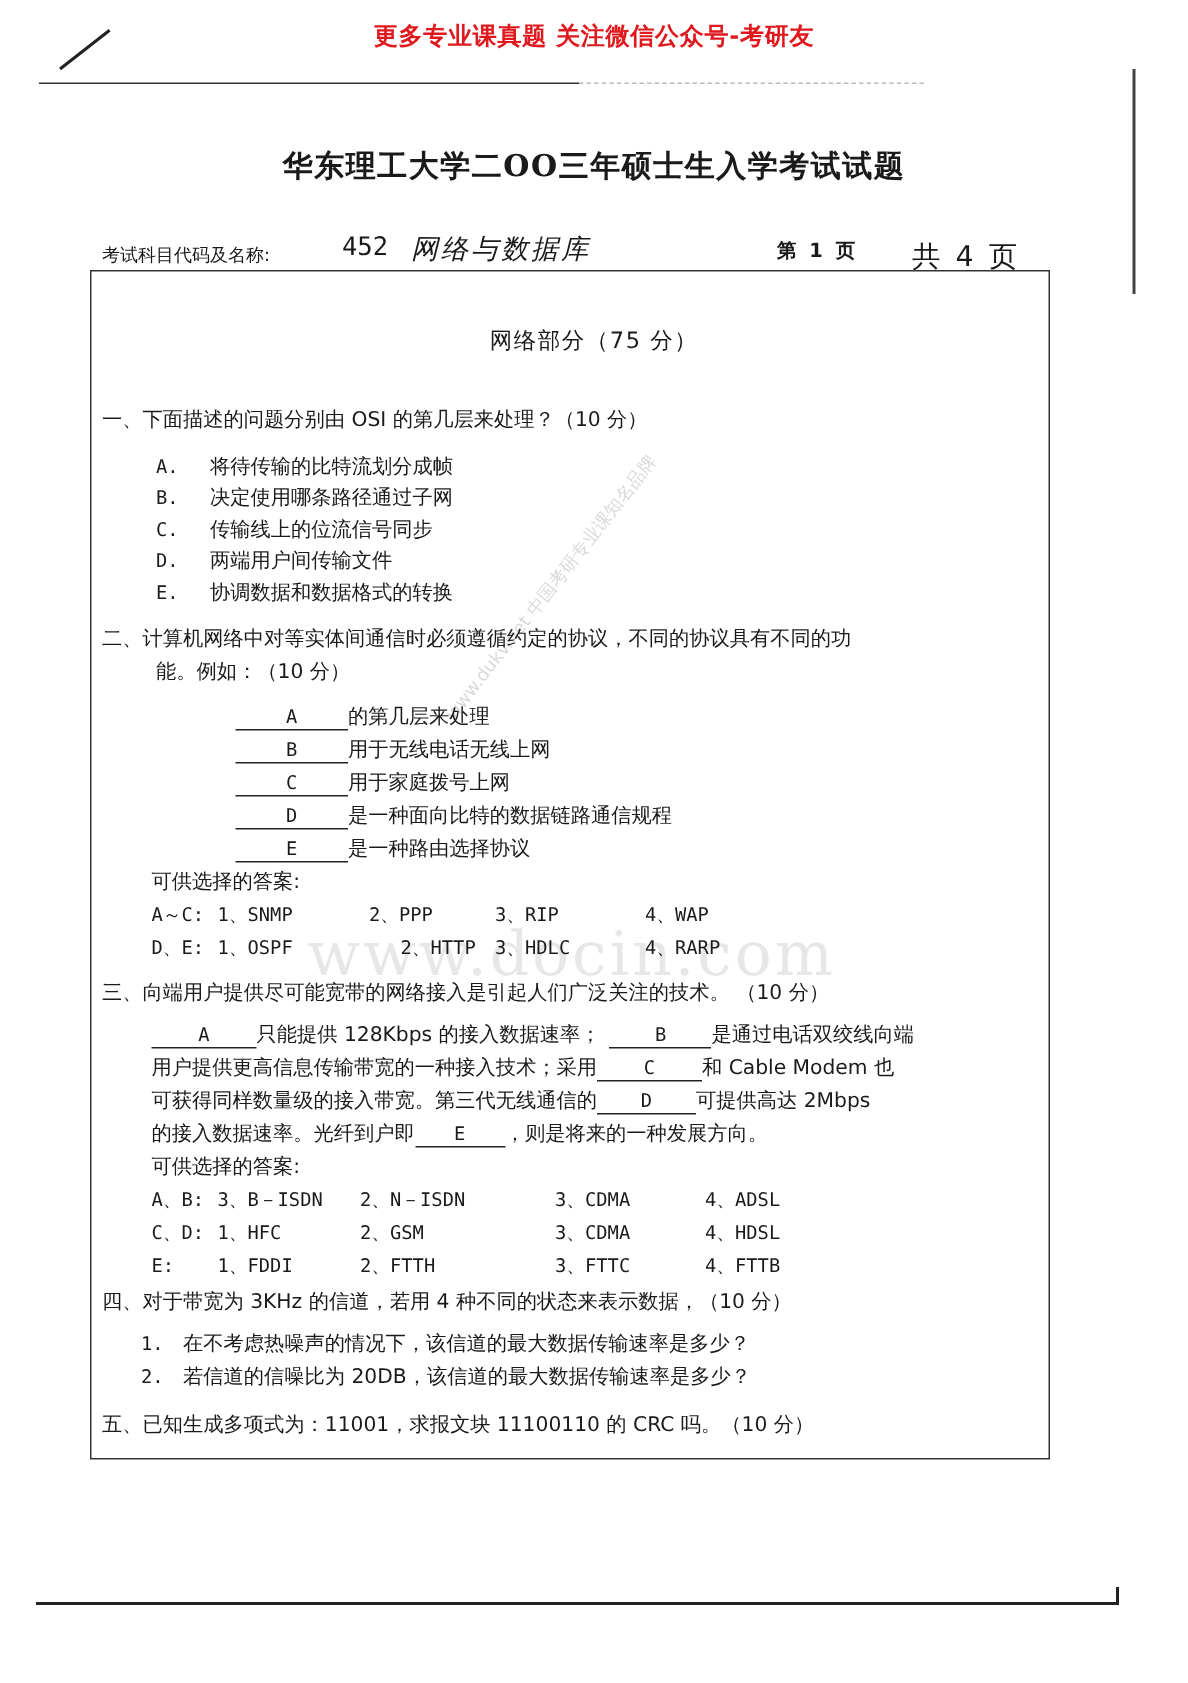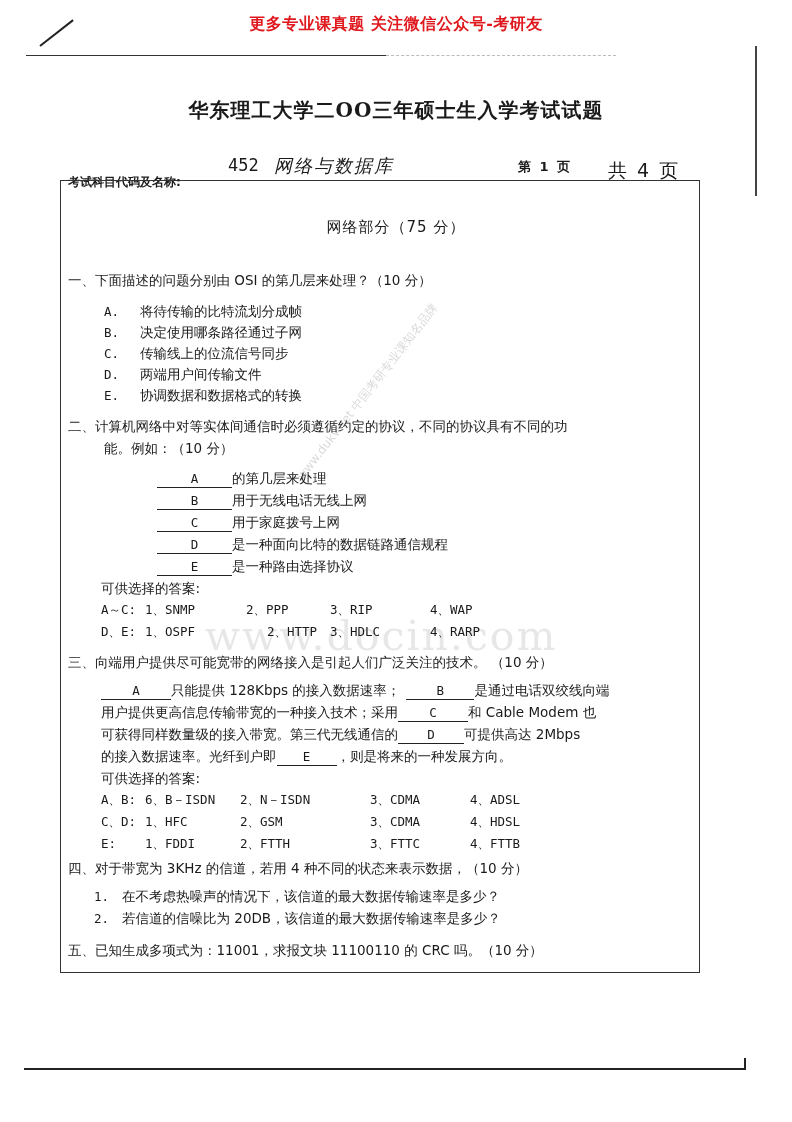--- a/index.html
+++ b/index.html
@@ -30,21 +30,21 @@
     }
     .doc-title {
       position: absolute; left: 0; top: 97px; width: 792px; text-align: center;
       font-family: "DejaVu Serif", "Liberation Serif", serif;
       font-size: 20px; font-weight: bold; letter-spacing: 1px;
     }
     .subject-line {
       position: absolute; left: 68px; top: 154px; width: 640px; height: 24px;
       font-size: 13px;
     }
-    .subject-label { position: absolute; left: 0; top: 20px; font-weight: bold; font-size: 12px; }
+    .subject-label { position: absolute; left: 0; top: 8px; font-weight: normal; font-size: 12px; }
     .subject-code { position: absolute; left: 160px; top: 1px; font-size: 17px; font-family: "DejaVu Sans Mono", monospace; }
     .subject-name { position: absolute; left: 206px; top: 0; font-size: 18px; font-style: italic; font-family: "DejaVu Serif", serif; letter-spacing: 2px; }
     .page-num { position: absolute; left: 450px; top: 4px; font-weight: bold; font-size: 13px; letter-spacing: 2px; }
     .page-total { position: absolute; left: 540px; top: 4px; font-weight: normal; font-size: 19px; letter-spacing: 2px; }
     .frame {
       position: absolute; left: 60px; top: 180px; width: 640px; height: 793px;
       border: 1.5px solid #333; box-sizing: border-box;
     }
     .section-heading {
       position: absolute; left: 0; top: 218px; width: 792px; text-align: center;
@@ -133,21 +133,21 @@
 <div class="cell" style="left:430px; top:624px;">4、RARP</div>
 
 <div class="text" style="left:68px; top:652px;">三、向端用户提供尽可能宽带的网络接入是引起人们广泛关注的技术。  （10 分）</div>
 <div class="text" style="left:101px; top:680px;"><span class="blank mono" style="width:70px;">A</span><span>只能提供 128Kbps 的接入数据速率；</span><span class="blank mono" style="width:68px; margin-left:6px;">B</span><span>是通过电话双绞线向端</span></div>
 <div class="text" style="left:101px; top:702px;"><span>用户提供更高信息传输带宽的一种接入技术；采用</span><span class="blank mono" style="width:70px;">C</span><span>和 Cable Modem 也</span></div>
 <div class="text" style="left:101px; top:724px;"><span>可获得同样数量级的接入带宽。第三代无线通信的</span><span class="blank mono" style="width:66px;">D</span><span>可提供高达 2Mbps</span></div>
 <div class="text" style="left:101px; top:746px;"><span>的接入数据速率。光纤到户即</span><span class="blank mono" style="width:60px;">E</span><span>，则是将来的一种发展方向。</span></div>
 <div class="text" style="left:101px; top:768px;">可供选择的答案:</div>
 
 <div class="cell" style="left:101px; top:792px;">A、B:</div>
-<div class="cell" style="left:145px; top:792px;">6、B－ISDN</div>
+<div class="cell" style="left:145px; top:792px;">3、B－ISDN</div>
 <div class="cell" style="left:240px; top:792px;text-align:center;">2、N－ISDN</div>
 <div class="cell" style="left:370px; top:792px;">3、CDMA</div>
 <div class="cell" style="left:470px; top:792px;">4、ADSL</div>
 <div class="cell" style="left:101px; top:814px;">C、D:</div>
 <div class="cell" style="left:145px; top:814px;">1、HFC</div>
 <div class="cell" style="left:240px; top:814px;">2、GSM</div>
 <div class="cell" style="left:370px; top:814px;">3、CDMA</div>
 <div class="cell" style="left:470px; top:814px;">4、HDSL</div>
 <div class="cell" style="left:101px; top:836px;">E:</div>
 <div class="cell" style="left:145px; top:836px;">1、FDDI</div>

